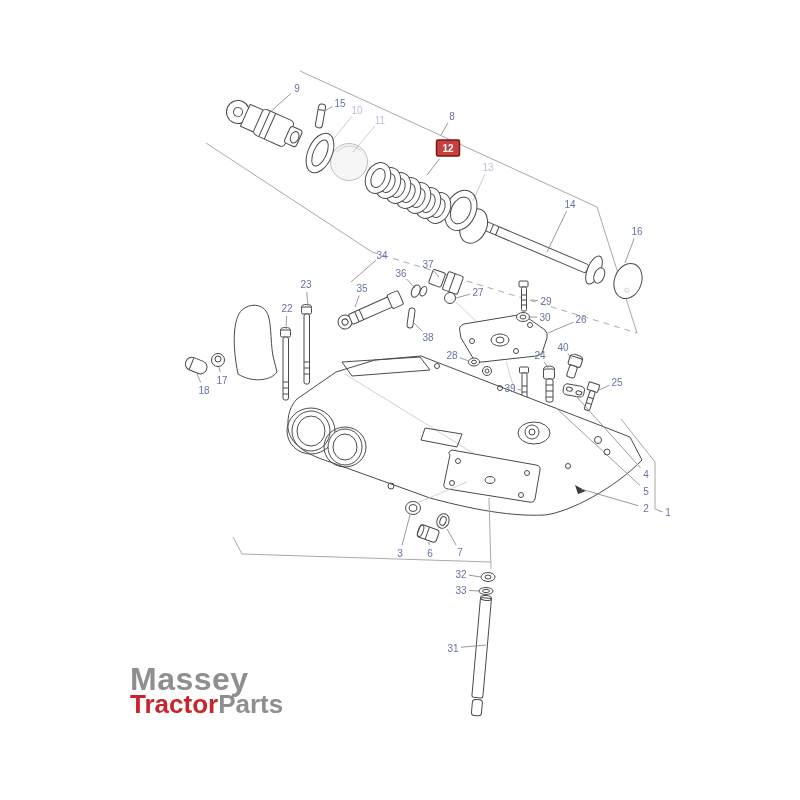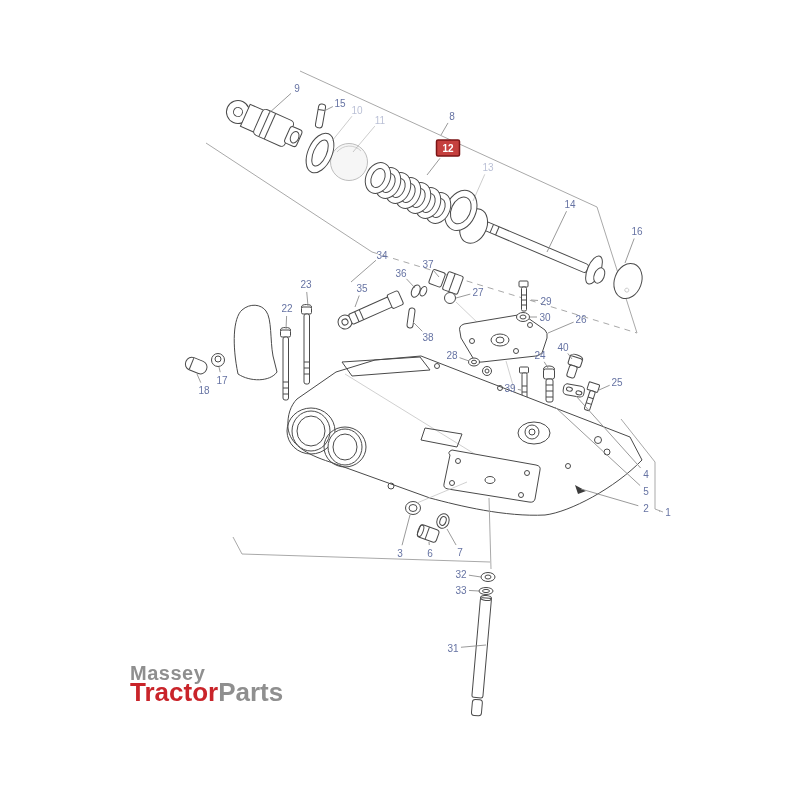--- a/index.html
+++ b/index.html
@@ -5,21 +5,21 @@
   html,body{margin:0;padding:0;background:#fff;}
   .canvas{position:relative;width:800px;height:800px;background:#ffffff;overflow:hidden;
           font-family:"Liberation Sans",sans-serif;}
   svg.diagram{position:absolute;left:0;top:0;}
   .art{stroke:#4a4a4a;stroke-width:1;fill:none;}
   .artw{stroke:#4a4a4a;stroke-width:1;fill:#ffffff;}
   .light{stroke:#a9a9a9;stroke-width:1;fill:none;}
   .faintart{stroke:#bdbdbd;stroke-width:1;fill:#f6f6f6;}
   .hint{stroke:#c4c4c4;stroke-width:.8;fill:none;}
   .logo{position:absolute;left:130px;top:663px;line-height:1;}
-  .logo-line1{font-size:20px;font-weight:bold;color:#8f8f8f;letter-spacing:.5px;
+  .logo-line1{font-size:32px;font-weight:bold;color:#8f8f8f;letter-spacing:.5px;
               text-shadow:0 1px 0 #fff;}
   .logo-line2{font-size:26px;font-weight:bold;margin-top:-4px;letter-spacing:0;text-align:right;}
   .logo-red{color:#c9242a;}
   .logo-gray{color:#8f8f8f;}
 </style>
 </head>
 <body>
 
 <div class="canvas">
 

